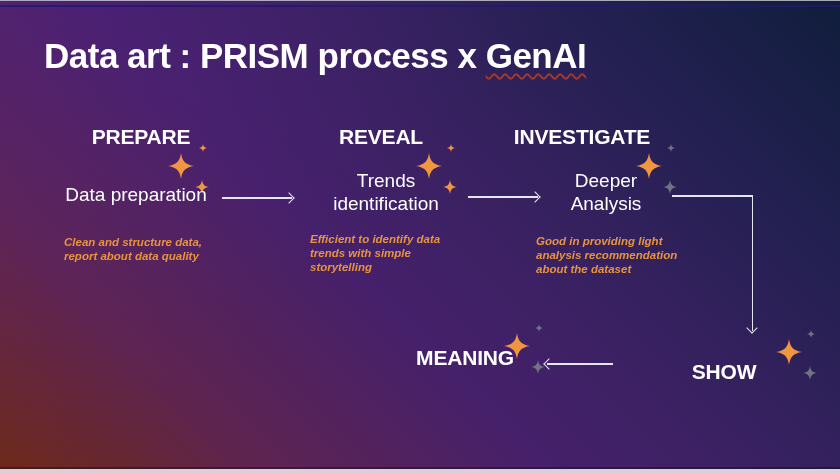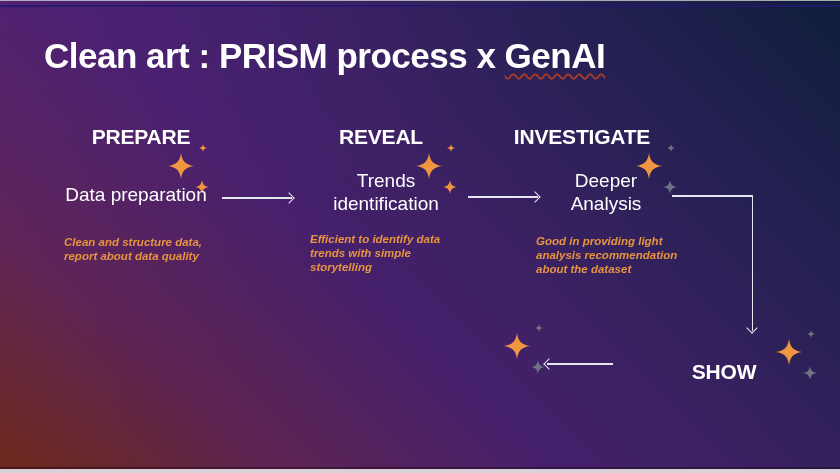--- a/index.html
+++ b/index.html
@@ -109,21 +109,21 @@
   .a3 .line-h{left:4px;top:4px;width:66px;}
   .a3 .head{left:2px;top:1px;}
 </style>
 </head>
 <body>
 
 <div class="slide">
   <div class="edge top-light"></div>
   <div class="edge top-dark"></div>
 
-  <h1 class="title"><span>Clean art : PRISM process x </span><span class="genai">GenAI</span></h1>
+  <h1 class="title"><span>Data art : PRISM process x </span><span class="genai">GenAI</span></h1>
 
   <h2 class="step-label lbl-prepare">PREPARE</h2>
   <div class="sparkle sp-prepare">
     <svg class="big" viewBox="0 0 24 24">
         <path d="M12 0C13.2 7.8 16.2 10.8 24 12C16.2 13.2 13.2 16.2 12 24C10.8 16.2 7.8 13.2 0 12C7.8 10.8 10.8 7.8 12 0Z"></path>
       </svg>
     <svg class="tiny" viewBox="0 0 24 24">
         <path d="M12 0C13.2 7.8 16.2 10.8 24 12C16.2 13.2 13.2 16.2 12 24C10.8 16.2 7.8 13.2 0 12C7.8 10.8 10.8 7.8 12 0Z"></path>
       </svg>
     <svg class="small" viewBox="0 0 24 24">
@@ -197,20 +197,21 @@
     <svg class="small" viewBox="0 0 24 24">
         <path d="M12 0C13.2 7.8 16.2 10.8 24 12C16.2 13.2 13.2 16.2 12 24C10.8 16.2 7.8 13.2 0 12C7.8 10.8 10.8 7.8 12 0Z"></path>
       </svg>
   </div>
 
   <div class="arrow a3">
     <div class="line-h"></div>
     <div class="head left"></div>
   </div>
 
+  <h2 class="step-label lbl-meaning">MEANING</h2>
   <div class="sparkle duo sp-meaning">
     <svg class="big" viewBox="0 0 24 24">
         <path d="M12 0C13.2 7.8 16.2 10.8 24 12C16.2 13.2 13.2 16.2 12 24C10.8 16.2 7.8 13.2 0 12C7.8 10.8 10.8 7.8 12 0Z"></path>
       </svg>
     <svg class="tiny" viewBox="0 0 24 24">
         <path d="M12 0C13.2 7.8 16.2 10.8 24 12C16.2 13.2 13.2 16.2 12 24C10.8 16.2 7.8 13.2 0 12C7.8 10.8 10.8 7.8 12 0Z"></path>
       </svg>
     <svg class="small" viewBox="0 0 24 24">
         <path d="M12 0C13.2 7.8 16.2 10.8 24 12C16.2 13.2 13.2 16.2 12 24C10.8 16.2 7.8 13.2 0 12C7.8 10.8 10.8 7.8 12 0Z"></path>
       </svg>

